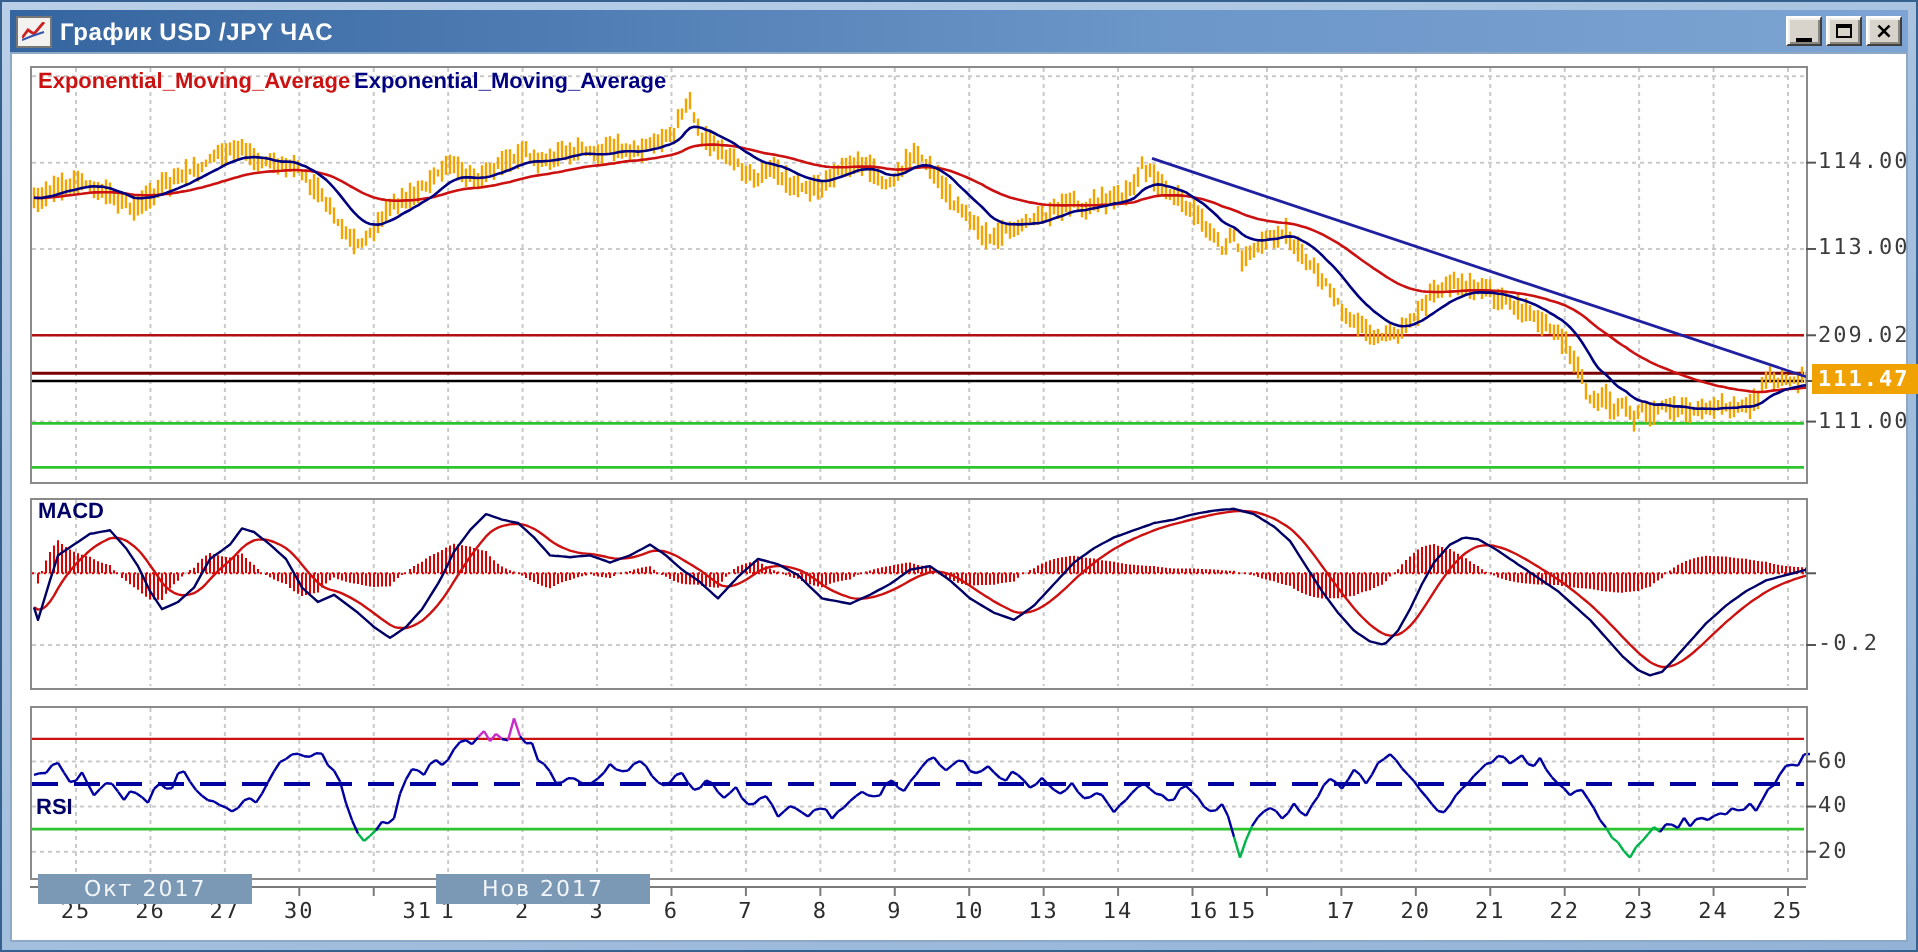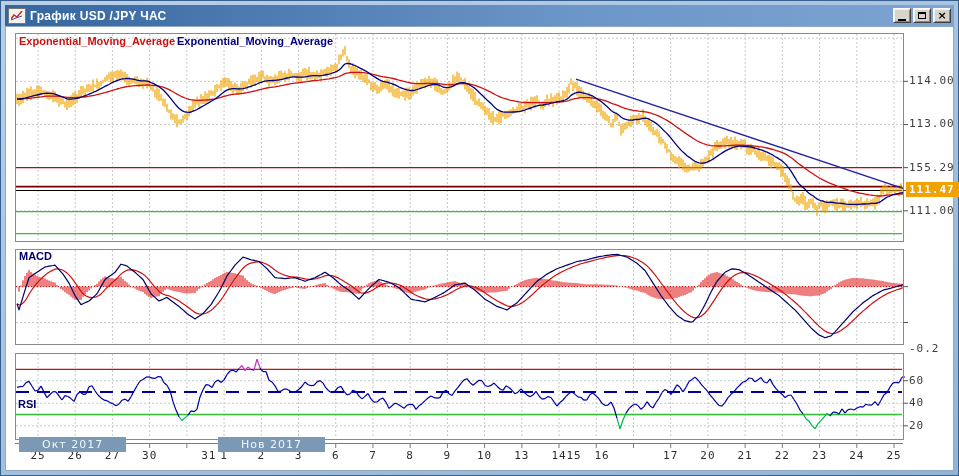--- a/index.html
+++ b/index.html
@@ -1363,43 +1363,43 @@
     </svg>
 
   <div class="lbl ema-label" style="left:18px;top:34px;color:#cc1111;" data-name="ema-label-red">Exponential_Moving_Average</div>
   <div class="lbl ema-label" style="left:176px;top:34px;color:#000080;" data-name="ema-label-blue">Exponential_Moving_Average</div>
   <div class="lbl panel-label" style="left:18px;top:249px;" data-name="macd-panel-label">MACD</div>
   <div class="lbl panel-label" style="left:17px;top:353px;margin-top:44px;" data-name="rsi-panel-label">RSI</div>
   <div class="lbl price-tag" style="left:905px;top:181px;" data-name="current-price-tag">111.47</div>
   <div id="gen-labels">
       <div class="lbl axis-num" data-name="price-axis-label" style="left: 908px; top: 73.332px;">114.00</div>
       <div class="lbl axis-num" data-name="price-axis-label" style="left: 908px; top: 116.485px;">113.00</div>
-      <div class="lbl axis-num" data-name="price-axis-label" style="left: 908px; top: 159.639px;">155.29</div>
+      <div class="lbl axis-num" data-name="price-axis-label" style="left: 908px; top: 159.639px;">209.02</div>
       <div class="lbl axis-num" data-name="price-axis-label" style="left: 908px; top: 202.793px;">111.00</div>
       <div class="lbl axis-num" data-name="macd-axis-label" style="left: 960px; top: 278.642px;">-0.0</div>
-      <div class="lbl axis-num" data-name="macd-axis-label" style="left: 908px; top: 314.491px; margin-top: 27px;">-0.2</div>
+      <div class="lbl axis-num" data-name="macd-axis-label" style="left: 908px; top: 314.491px;">-0.2</div>
       <div class="lbl axis-num" data-name="rsi-axis-label" style="left: 908px; top: 372.727px;">60</div>
       <div class="lbl axis-num" data-name="rsi-axis-label" style="left: 908px; top: 395.27px;">40</div>
       <div class="lbl axis-num" data-name="rsi-axis-label" style="left: 908px; top: 417.813px;">20</div>
       <div class="lbl date-label" data-name="date-label" style="left: 37px; top: 448px;">25</div>
       <div class="lbl date-label" data-name="date-label" style="left: 74.2174px; top: 448px;">26</div>
       <div class="lbl date-label" data-name="date-label" style="left: 111.435px; top: 448px;">27</div>
       <div class="lbl date-label" data-name="date-label" style="left: 148.652px; top: 448px;">30</div>
       <div class="lbl date-label" data-name="date-label" style="left: 185.87px; top: 448px; margin-left: 22px;">31</div>
       <div class="lbl date-label" data-name="date-label" style="left: 223.087px; top: 448px;">1</div>
       <div class="lbl date-label" data-name="date-label" style="left: 260.304px; top: 448px;">2</div>
       <div class="lbl date-label" data-name="date-label" style="left: 297.522px; top: 448px;">3</div>
       <div class="lbl date-label" data-name="date-label" style="left: 334.739px; top: 448px;">6</div>
       <div class="lbl date-label" data-name="date-label" style="left: 371.957px; top: 448px;">7</div>
       <div class="lbl date-label" data-name="date-label" style="left: 409.174px; top: 448px;">8</div>
       <div class="lbl date-label" data-name="date-label" style="left: 446.391px; top: 448px;">9</div>
       <div class="lbl date-label" data-name="date-label" style="left: 483.609px; top: 448px;">10</div>
       <div class="lbl date-label" data-name="date-label" style="left: 520.826px; top: 448px;">13</div>
       <div class="lbl date-label" data-name="date-label" style="left: 558.043px; top: 448px;">14</div>
-      <div class="lbl date-label" data-name="date-label" style="left: 573px; top: 448px; text-align: right;">15</div>
+      <div class="lbl date-label" data-name="date-label" style="left: 620px; top: 448px; text-align: right;">15</div>
       <div class="lbl date-label" data-name="date-label" style="left: 601px; top: 448px;">16</div>
       <div class="lbl date-label" data-name="date-label" style="left: 669.696px; top: 448px;">17</div>
       <div class="lbl date-label" data-name="date-label" style="left: 706.913px; top: 448px;">20</div>
       <div class="lbl date-label" data-name="date-label" style="left: 744.13px; top: 448px;">21</div>
       <div class="lbl date-label" data-name="date-label" style="left: 781.348px; top: 448px;">22</div>
       <div class="lbl date-label" data-name="date-label" style="left: 818.565px; top: 448px;">23</div>
       <div class="lbl date-label" data-name="date-label" style="left: 855.783px; top: 448px;">24</div>
       <div class="lbl date-label" data-name="date-label" style="left: 893px; top: 448px;">25</div>
       <div class="lbl month-badge" data-name="month-badge-oct" style="left: 18px; top: 436px;">Окт 2017</div>
       <div class="lbl month-badge" data-name="month-badge-nov" style="left: 217px; top: 436px;">Нов 2017</div>

